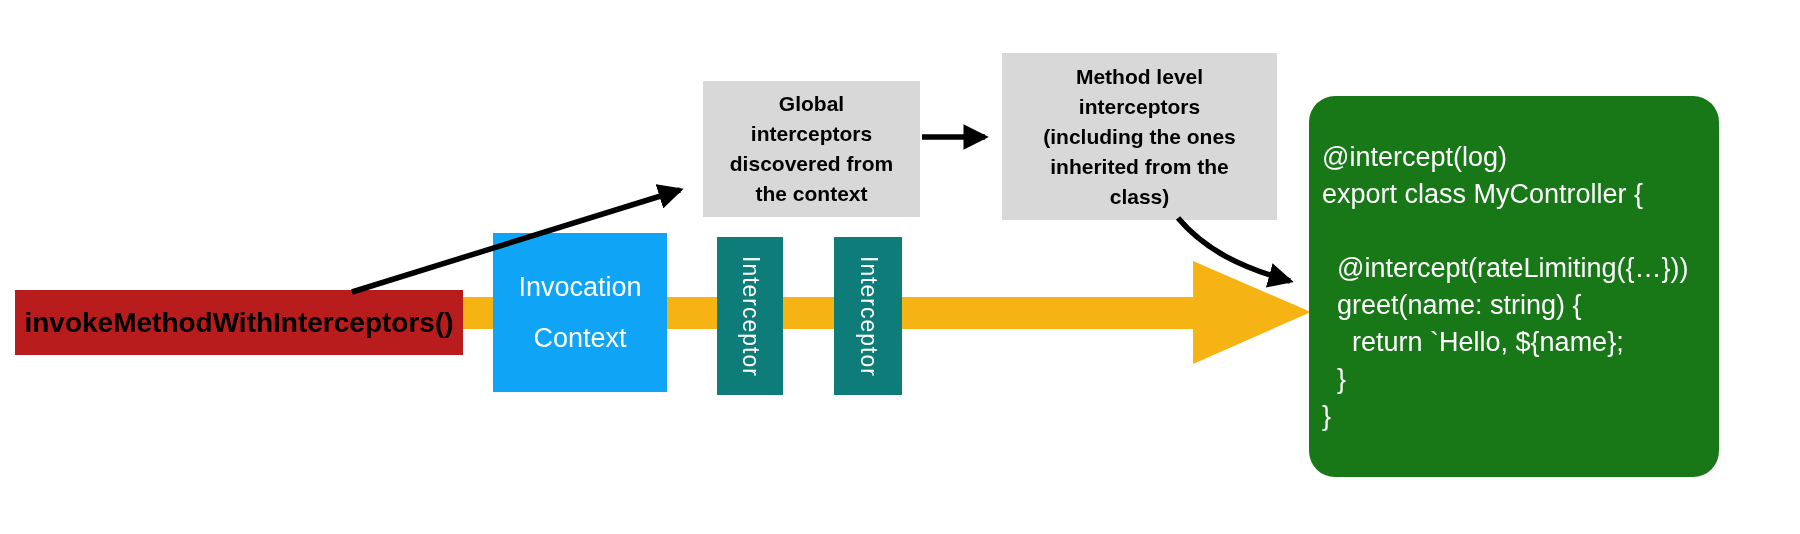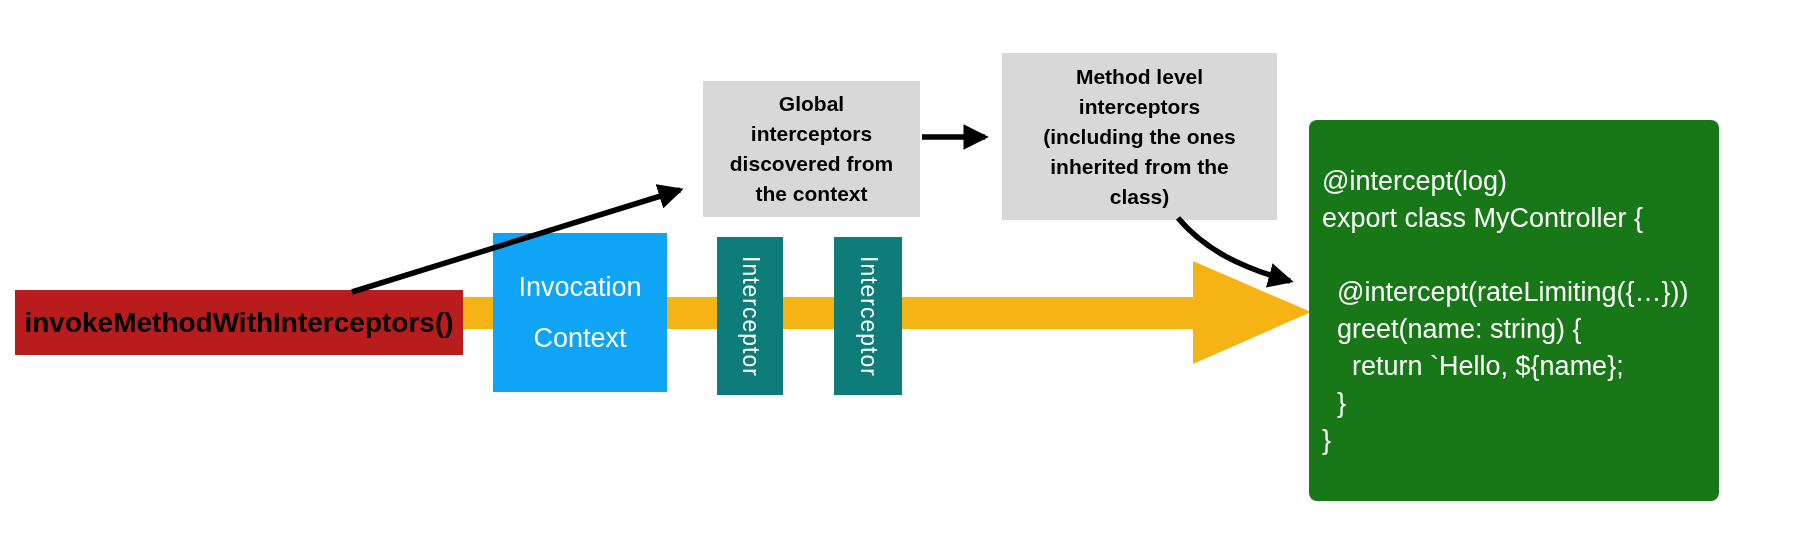--- a/index.html
+++ b/index.html
@@ -46,24 +46,23 @@
     white-space: pre-line;
     z-index: 2;
   }
   .note-global { left: 703px; top: 69px; width: 217px; height: 136px; margin-top: 12px; }
   .note-method { left: 1002px; top: 53px; width: 275px; height: 167px; justify-content: center; }
 
   .code-panel {
     position: absolute;
     left: 1309px; top: 96px; width: 410px; height: 381px;
     background: #187818;
-    border-radius: 8px;
+    border-radius: 26px;
     z-index: 2;
     box-sizing: border-box;
-    margin-top: 24px;
   }
   .code-panel pre {
     margin: 0;
     padding: 43px 10px 0 13px;
     color: #ffffff;
     font-family: "Liberation Sans", sans-serif;
     font-size: 27px;
     line-height: 37px;
     white-space: pre;
   }

